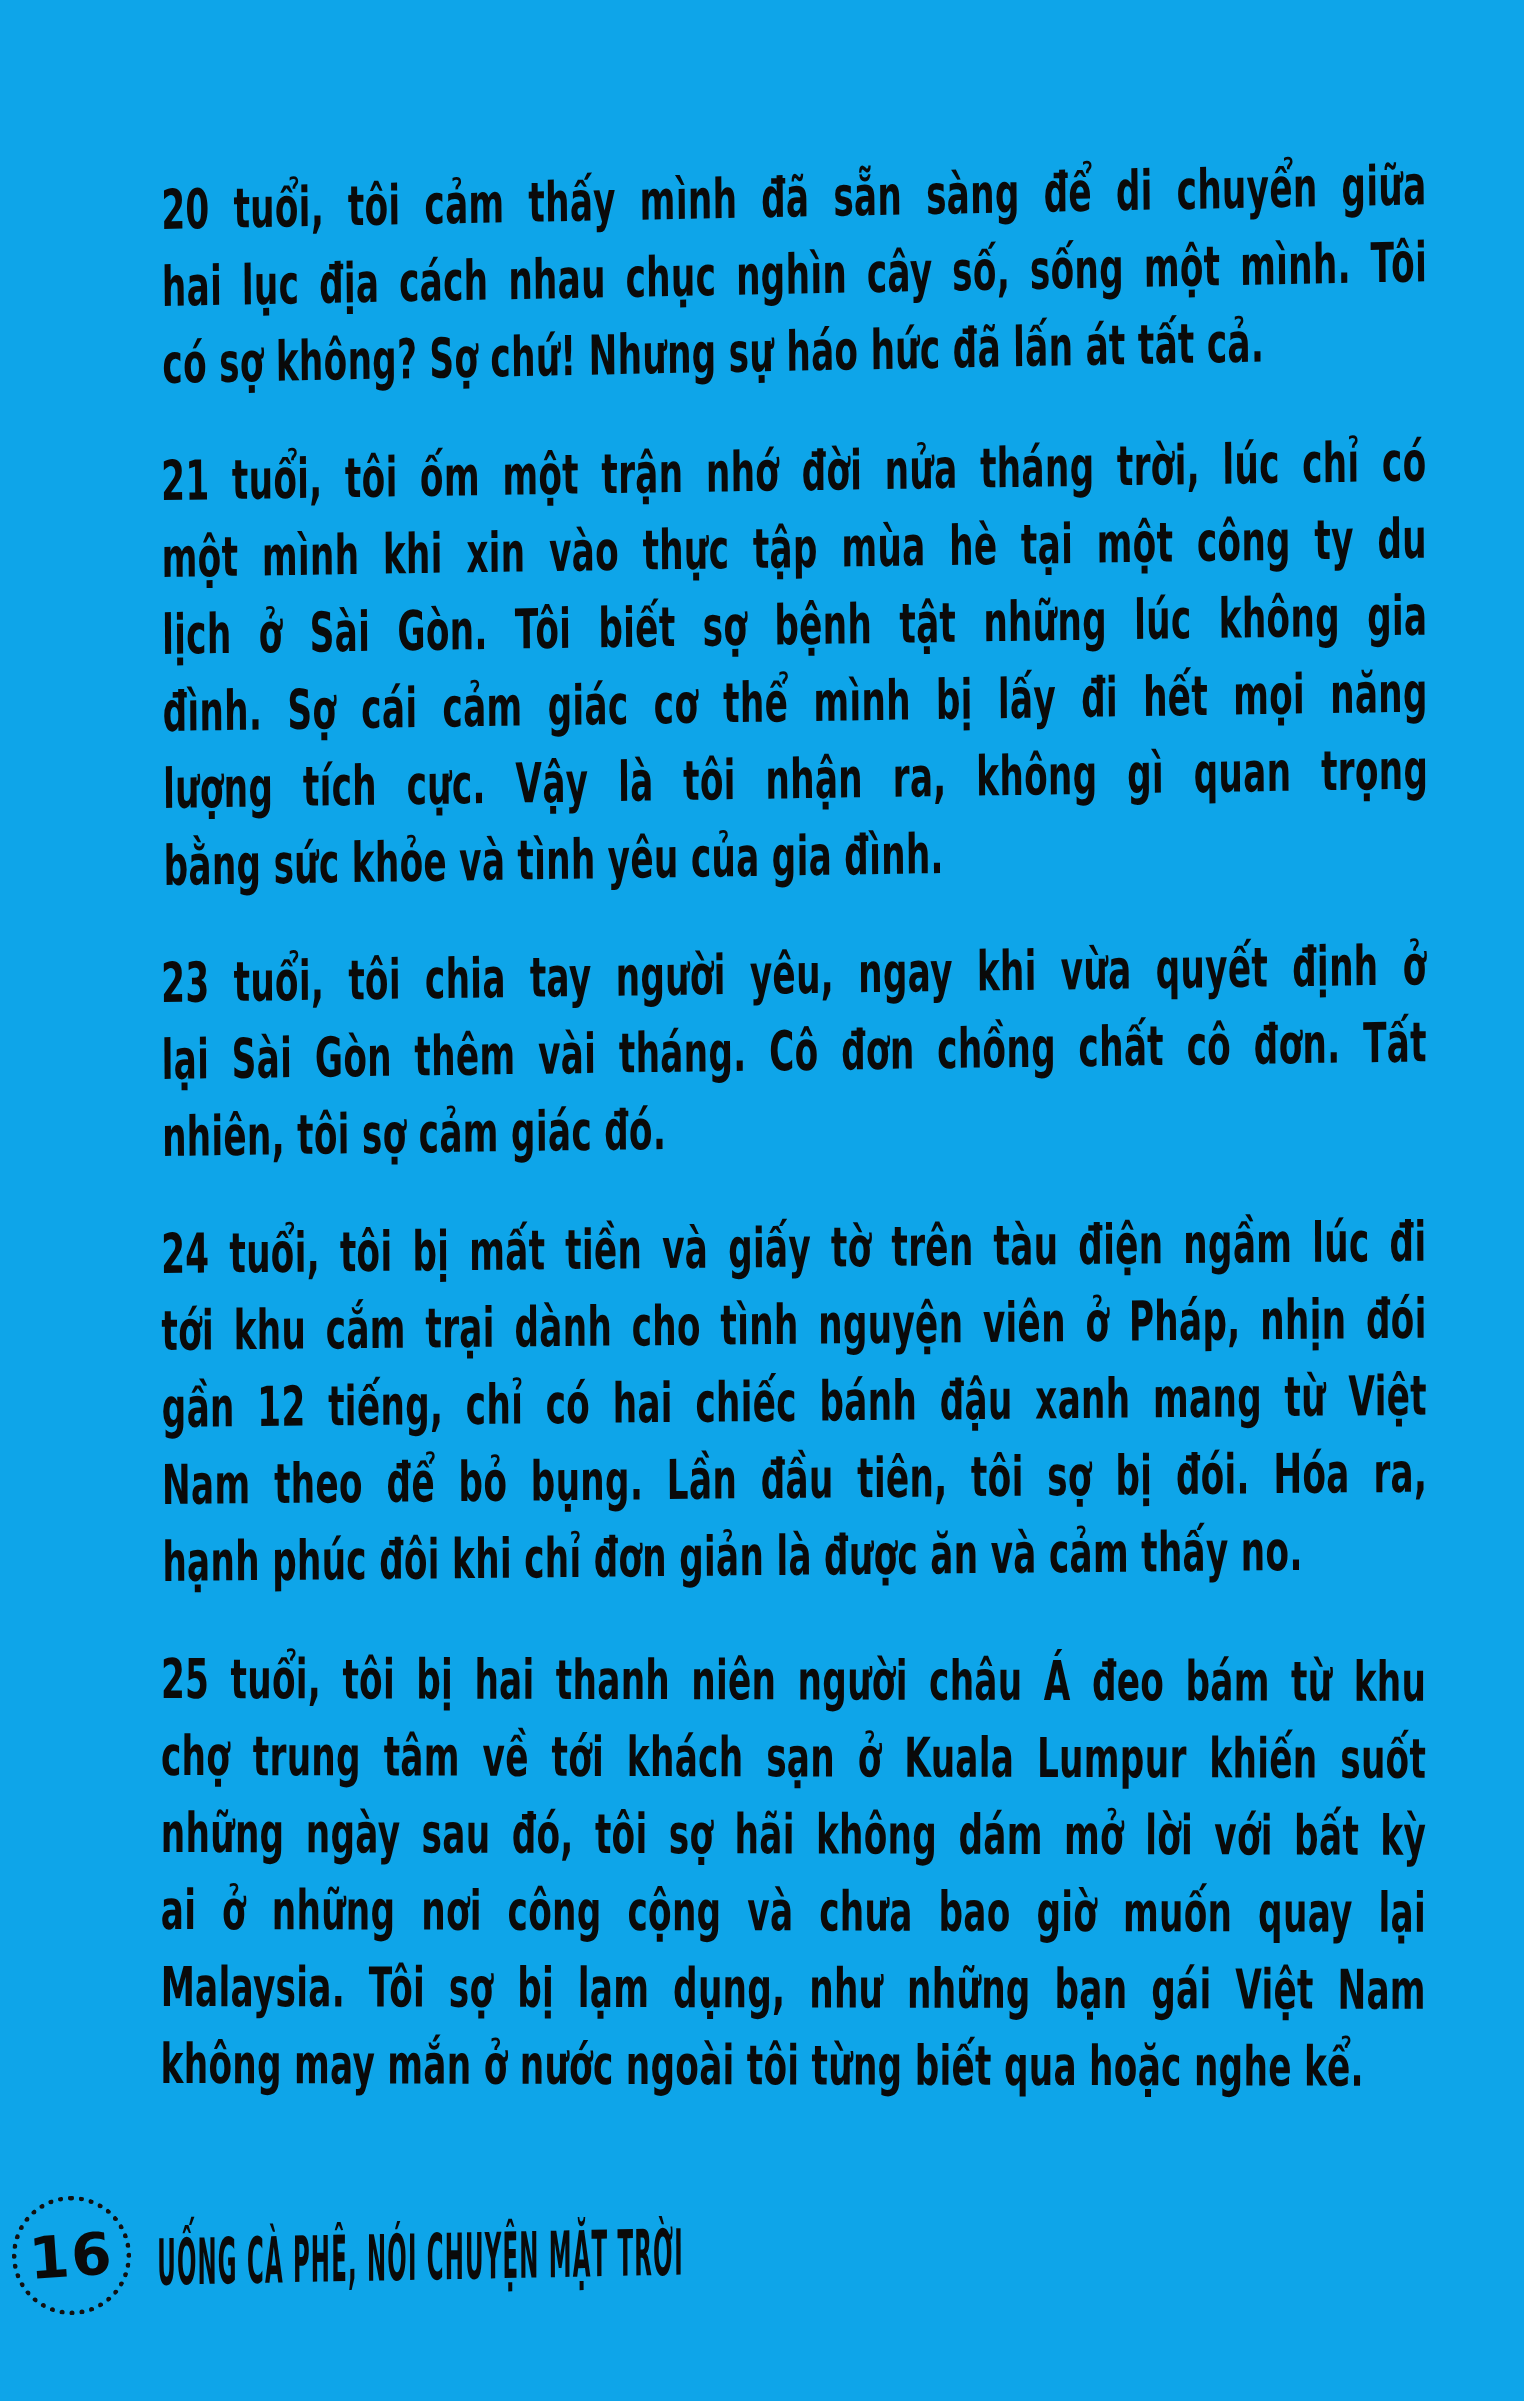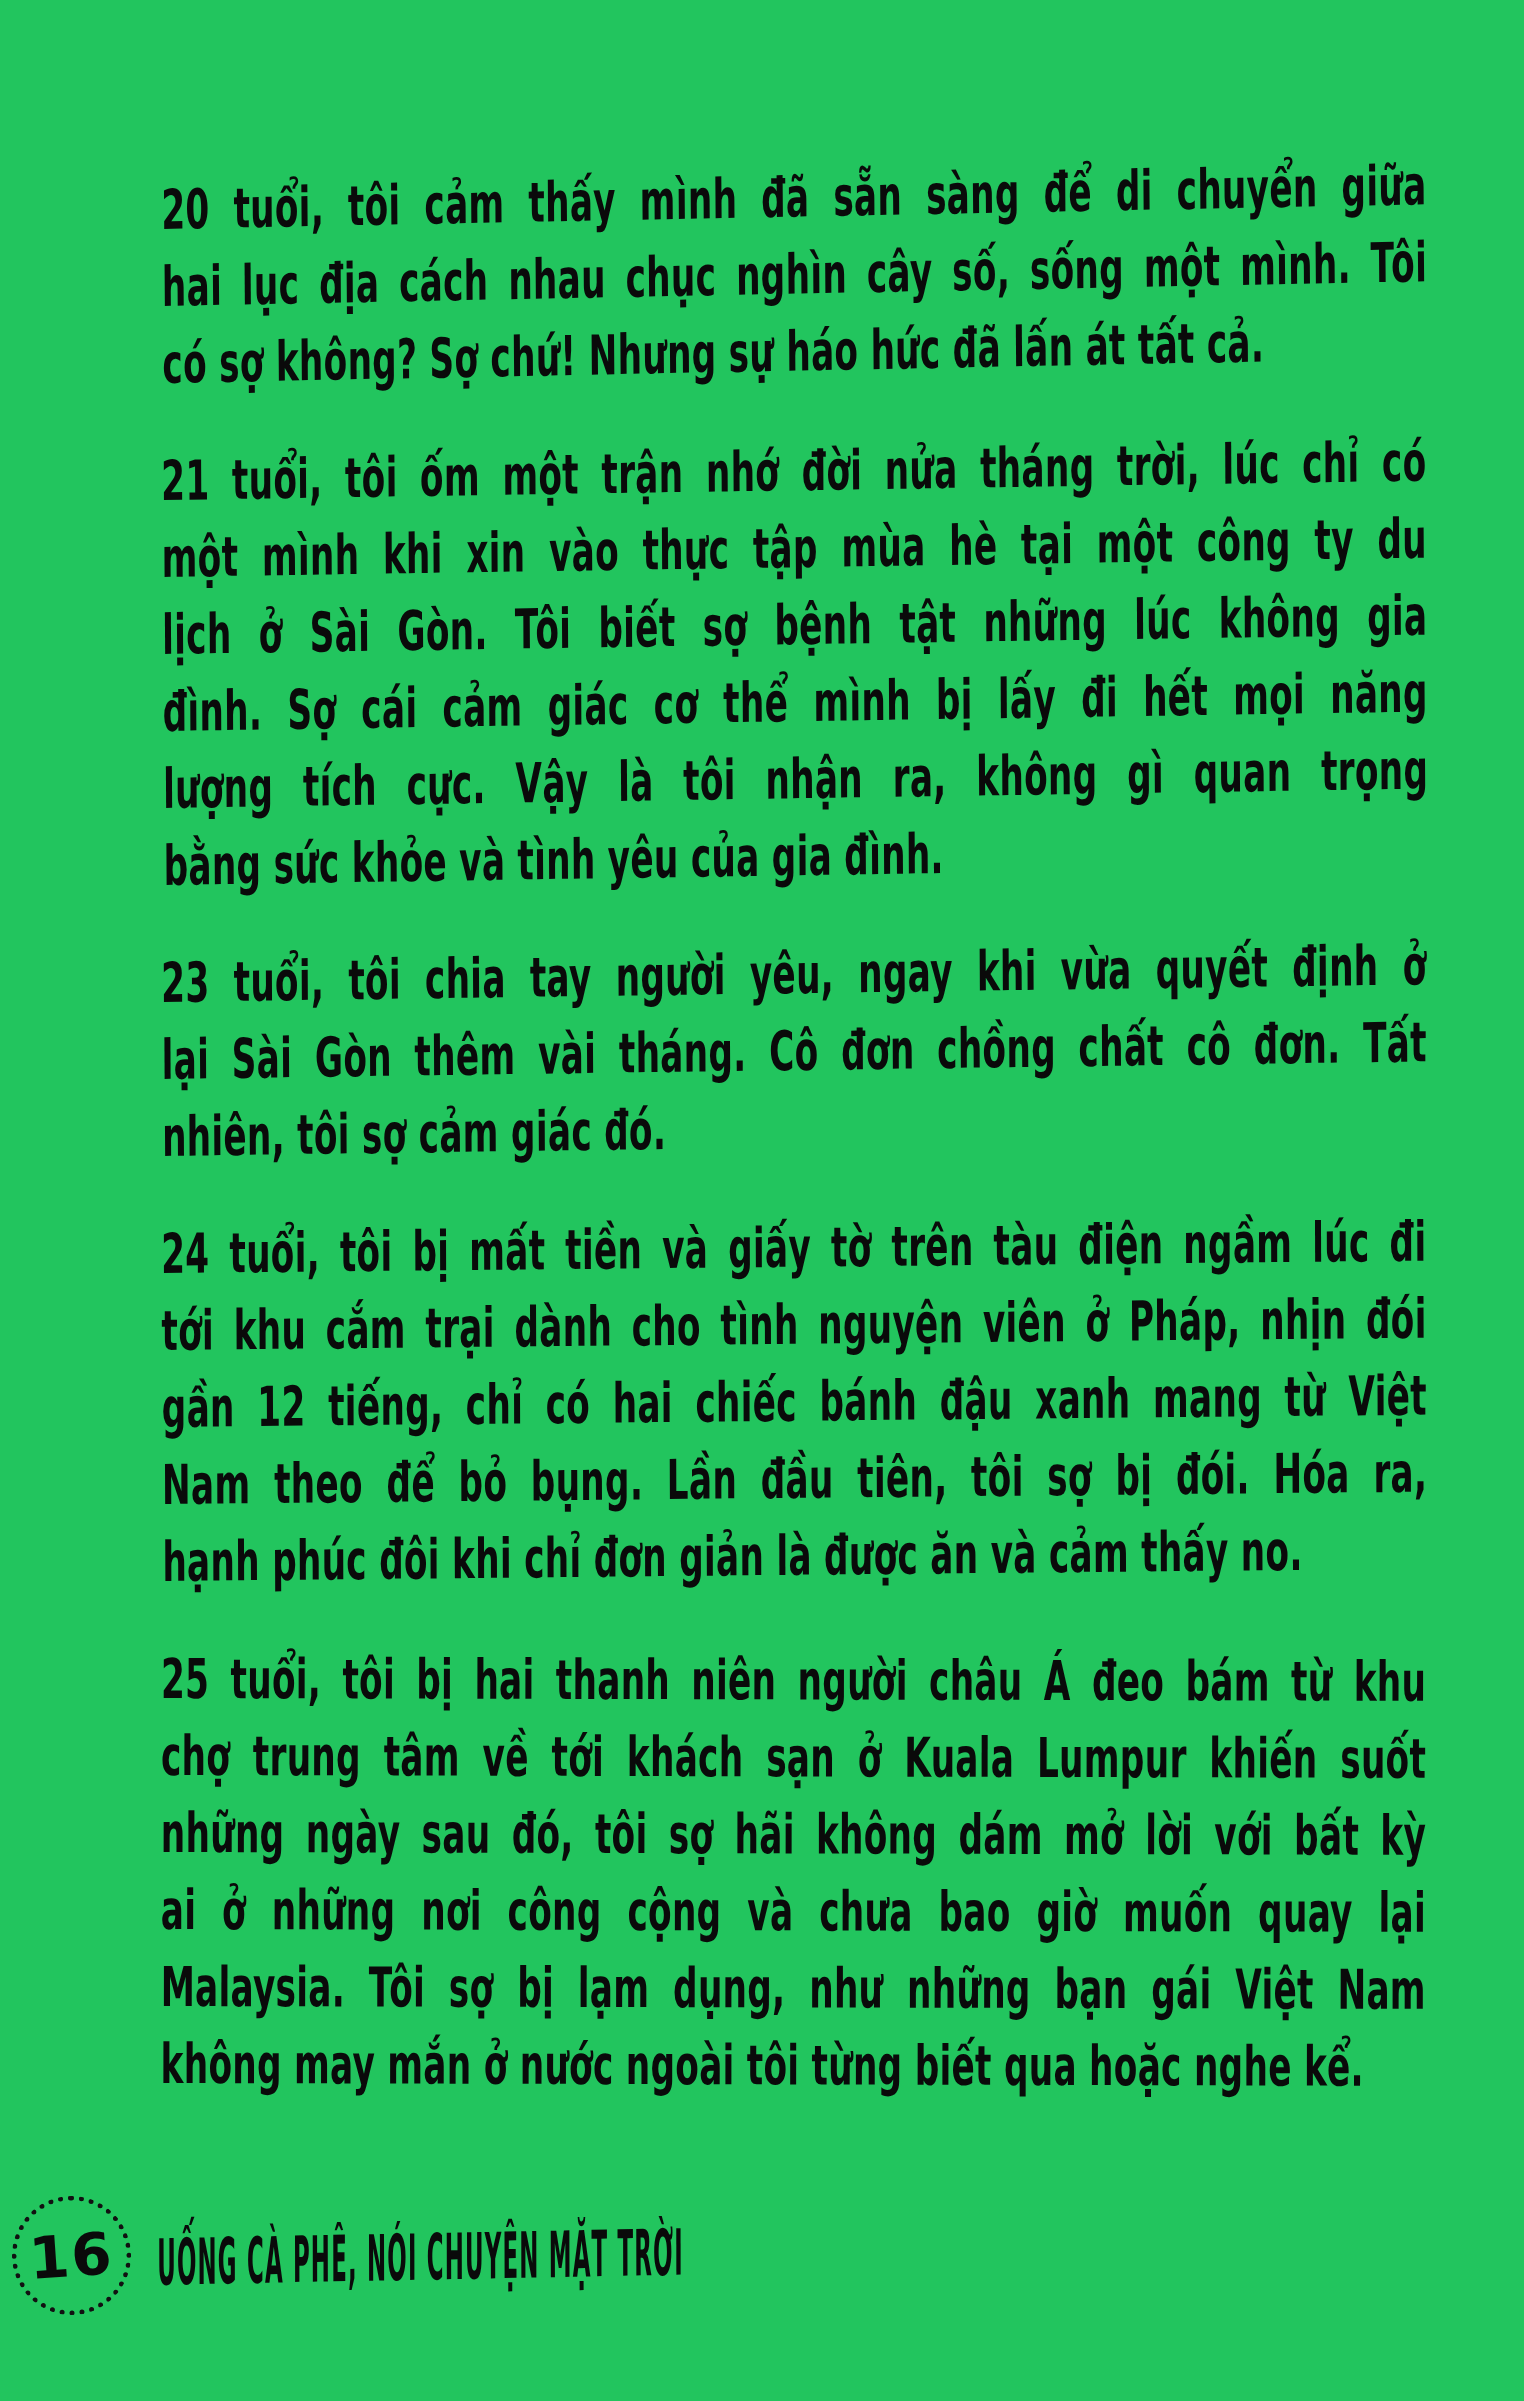--- a/index.html
+++ b/index.html
@@ -1,19 +1,19 @@
 <!DOCTYPE html>
 <html style="font-size:13.2px"><head>
 <meta charset="utf-8">
 <style>
   html,body { margin:0; padding:0; background:#e8e8e8; }
   .page {
     position:relative;
     width:1525px; height:2401px;
-    background:#22c55e;
+    background:#0ea5e9;
     overflow:hidden;
     font-family:"DejaVu Sans", sans-serif;
     color:#0a0a0a;
   }
   
   .text-block {
     position:absolute;
     left:161px; top:172px;
     width:2026px;
     transform:scaleX(0.6245);

